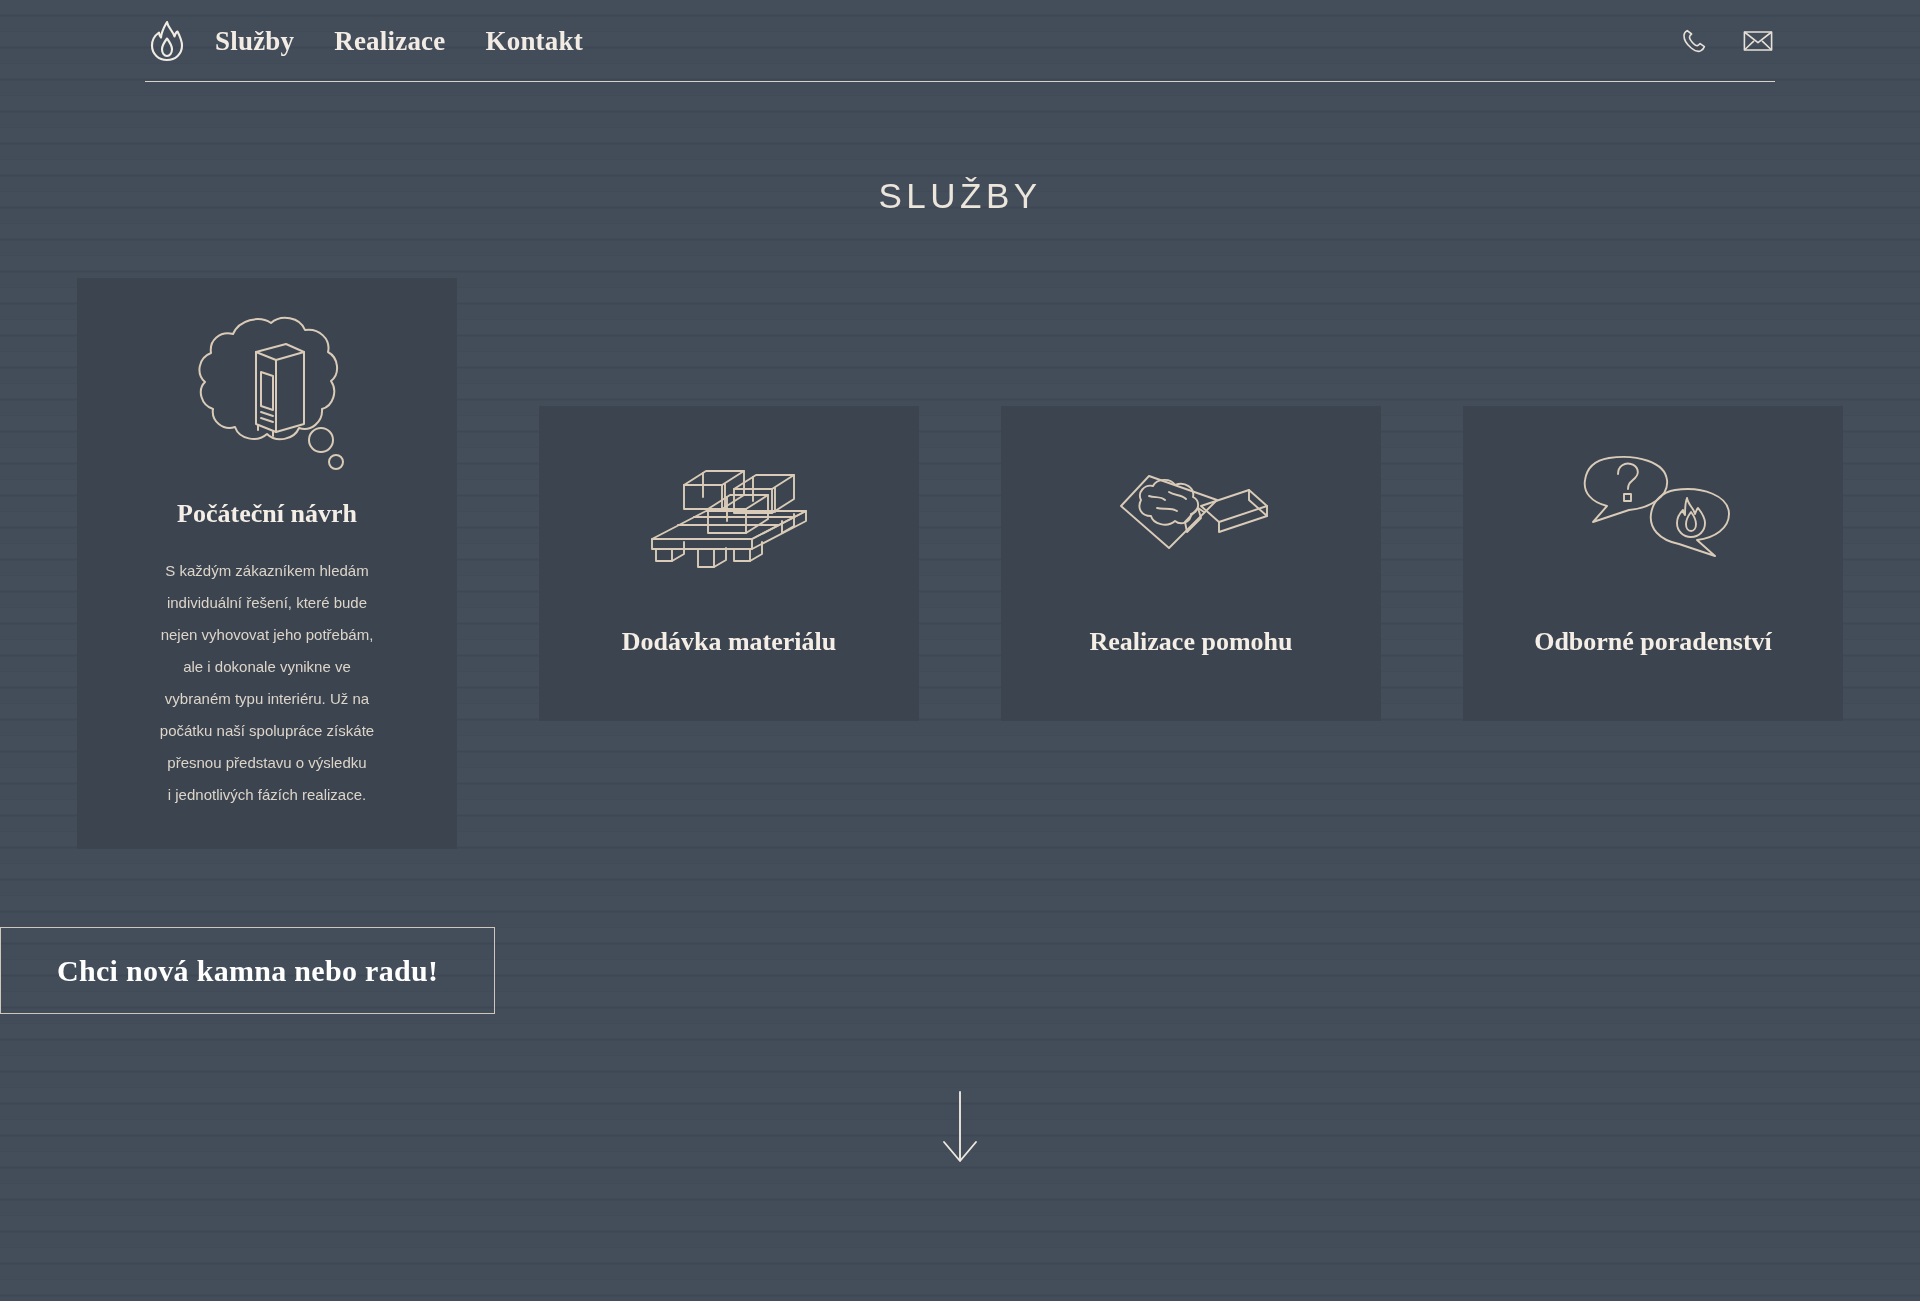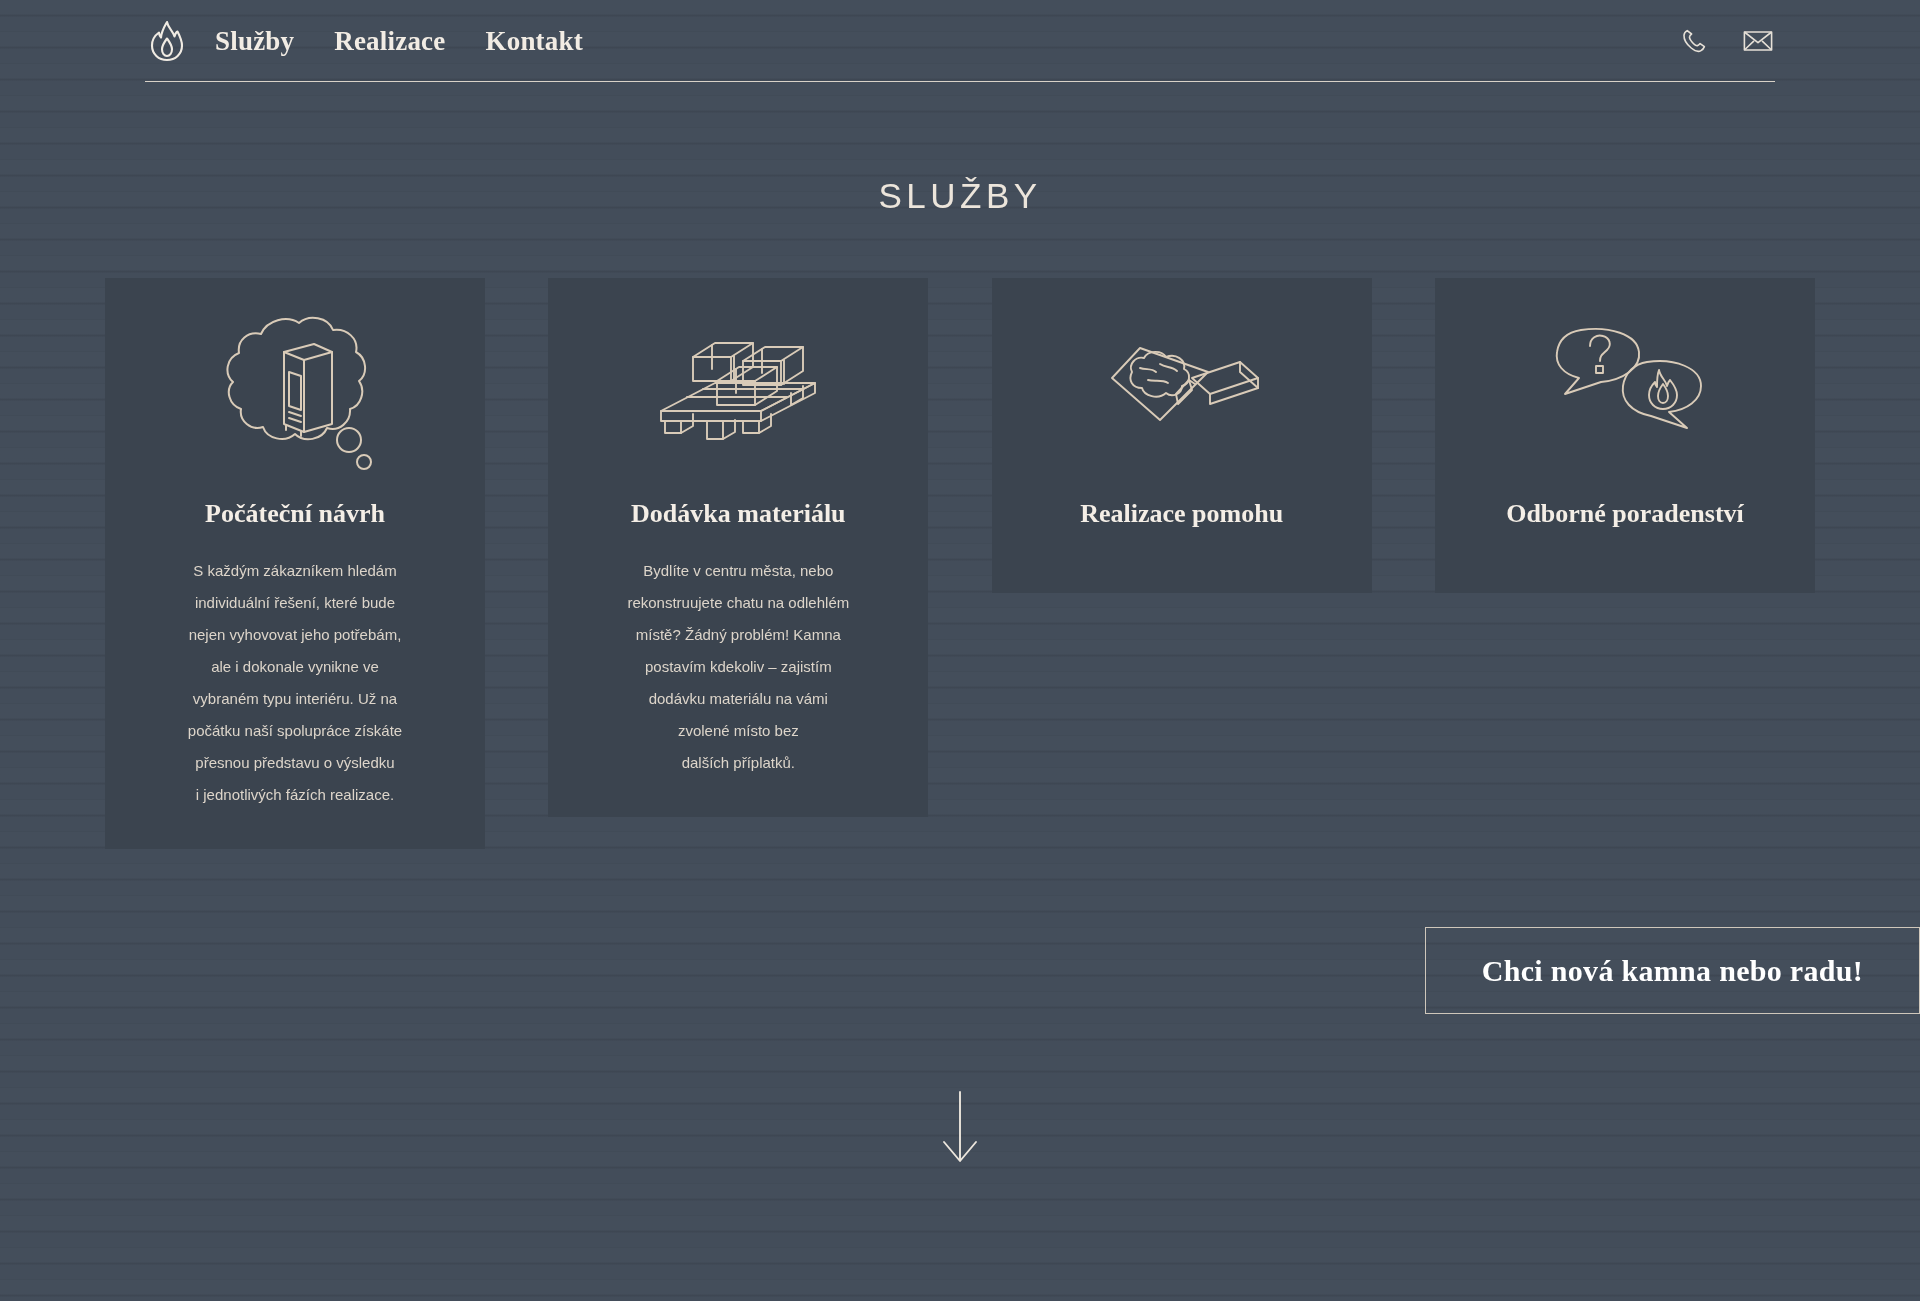--- a/index.html
+++ b/index.html
@@ -104,24 +104,24 @@
     font-size: 35px;
     font-weight: 400;
     letter-spacing: 4.5px;
     color: #ece5db;
     font-family: "Liberation Sans", sans-serif;
   }
 
   
   .cards-row {
     margin-top: 62px;
-    padding: 0 105px;
+    padding: 0 77px;
     display: flex;
     justify-content: space-between;
-    align-items: flex-start;
+    align-items: center;
     gap: 52px;
   }
 
   .service-card {
     width: 380px;
     flex: 0 0 380px;
     background: #3b444f;
     padding: 46px 30px 38px;
     display: flex;
     flex-direction: column;
@@ -152,21 +152,21 @@
     text-align: center;
     color: #ddd5ca;
     font-family: "Liberation Sans", sans-serif;
     white-space: pre-line;
   }
 
   
   .cta-wrap {
     margin-top: 78px;
     display: flex;
-    justify-content: flex-end;
+    justify-content: flex-start;
   }
 
   .cta-button {
     border: 1px solid #cfc7bb;
     background: transparent;
     color: #ffffff;
     font-family: "Liberation Serif", serif;
     font-weight: bold;
     font-size: 30px;
     padding: 26px 56px;
@@ -293,27 +293,20 @@
         <path d="M138 38 L138 62"></path>
         <path d="M119 26 L119 50 M141 37 L141 61"></path>
 
         <path d="M74 58 L96 44 L134 44 L134 68 L112 82 L74 82 Z"></path>
         <path d="M74 58 L112 58 L134 44"></path>
         <path d="M112 58 L112 82"></path>
         <path d="M93 46 L93 70"></path>
       </svg>
     </div>
     <h3 class="card-title">Dodávka materiálu</h3>
-    <p class="card-text">Bydlíte v centru města, nebo
-rekonstruujete chatu na odlehlém
-místě? Žádný problém! Kamna
-postavím kdekoliv – zajistím
-dodávku materiálu na vámi
-zvolené místo bez
-dalších příplatků.</p>
   </article>
 
   <article class="service-card">
     <div class="card-icon">
       <svg width="180" height="105" viewBox="0 0 180 105" fill="none" stroke="#d9cbb8" stroke-width="1.9" stroke-linecap="round" stroke-linejoin="round">
 
         <path d="M20 40 L48 10 L116 34 L68 82 Z"></path>
 
         <path d="M97 42 L84 56 L86 66 L100 52 Z"></path>
         <path d="M97 42 L103 46"></path>

